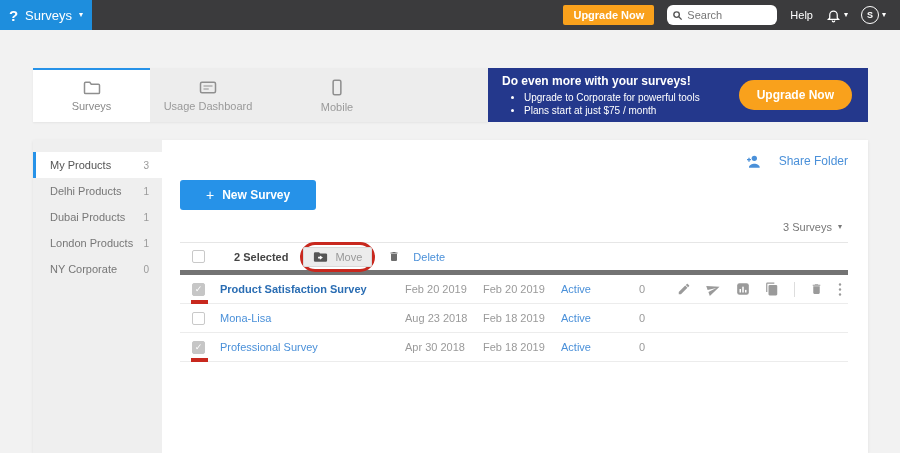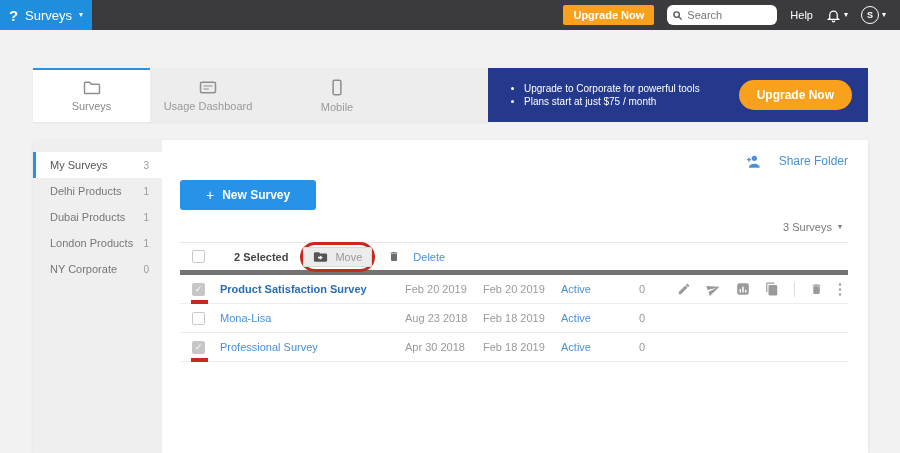--- a/index.html
+++ b/index.html
@@ -199,33 +199,34 @@
         <span class="ticon">
           <svg width="12" height="17" viewBox="0 0 14 22" fill="none" stroke="currentColor" stroke-width="2">
             <rect x="2" y="1.5" width="10" height="19" rx="2"></rect>
           </svg>
         </span>
         <span>Mobile</span>
       </div>
     </div>
   <div class="banner">
     <div class="banner-text">
+      <div class="banner-title">Do even more with your surveys!</div>
       <ul class="banner-bullets">
           <li>Upgrade to Corporate for powerful tools</li>
           <li>Plans start at just $75 / month</li>
         </ul>
     </div>
     <button class="upgrade-pill">Upgrade Now</button>
   </div>
 </div>
 
 <div class="card">
   <div class="sidebar">
       <div class="side-item active">
-        <span>My Surveys</span>
+        <span>My Products</span>
         <span class="side-count">3</span>
       </div>
       <div class="side-item">
         <span>Delhi Products</span>
         <span class="side-count">1</span>
       </div>
       <div class="side-item">
         <span>Dubai Products</span>
         <span class="side-count">1</span>
       </div>

